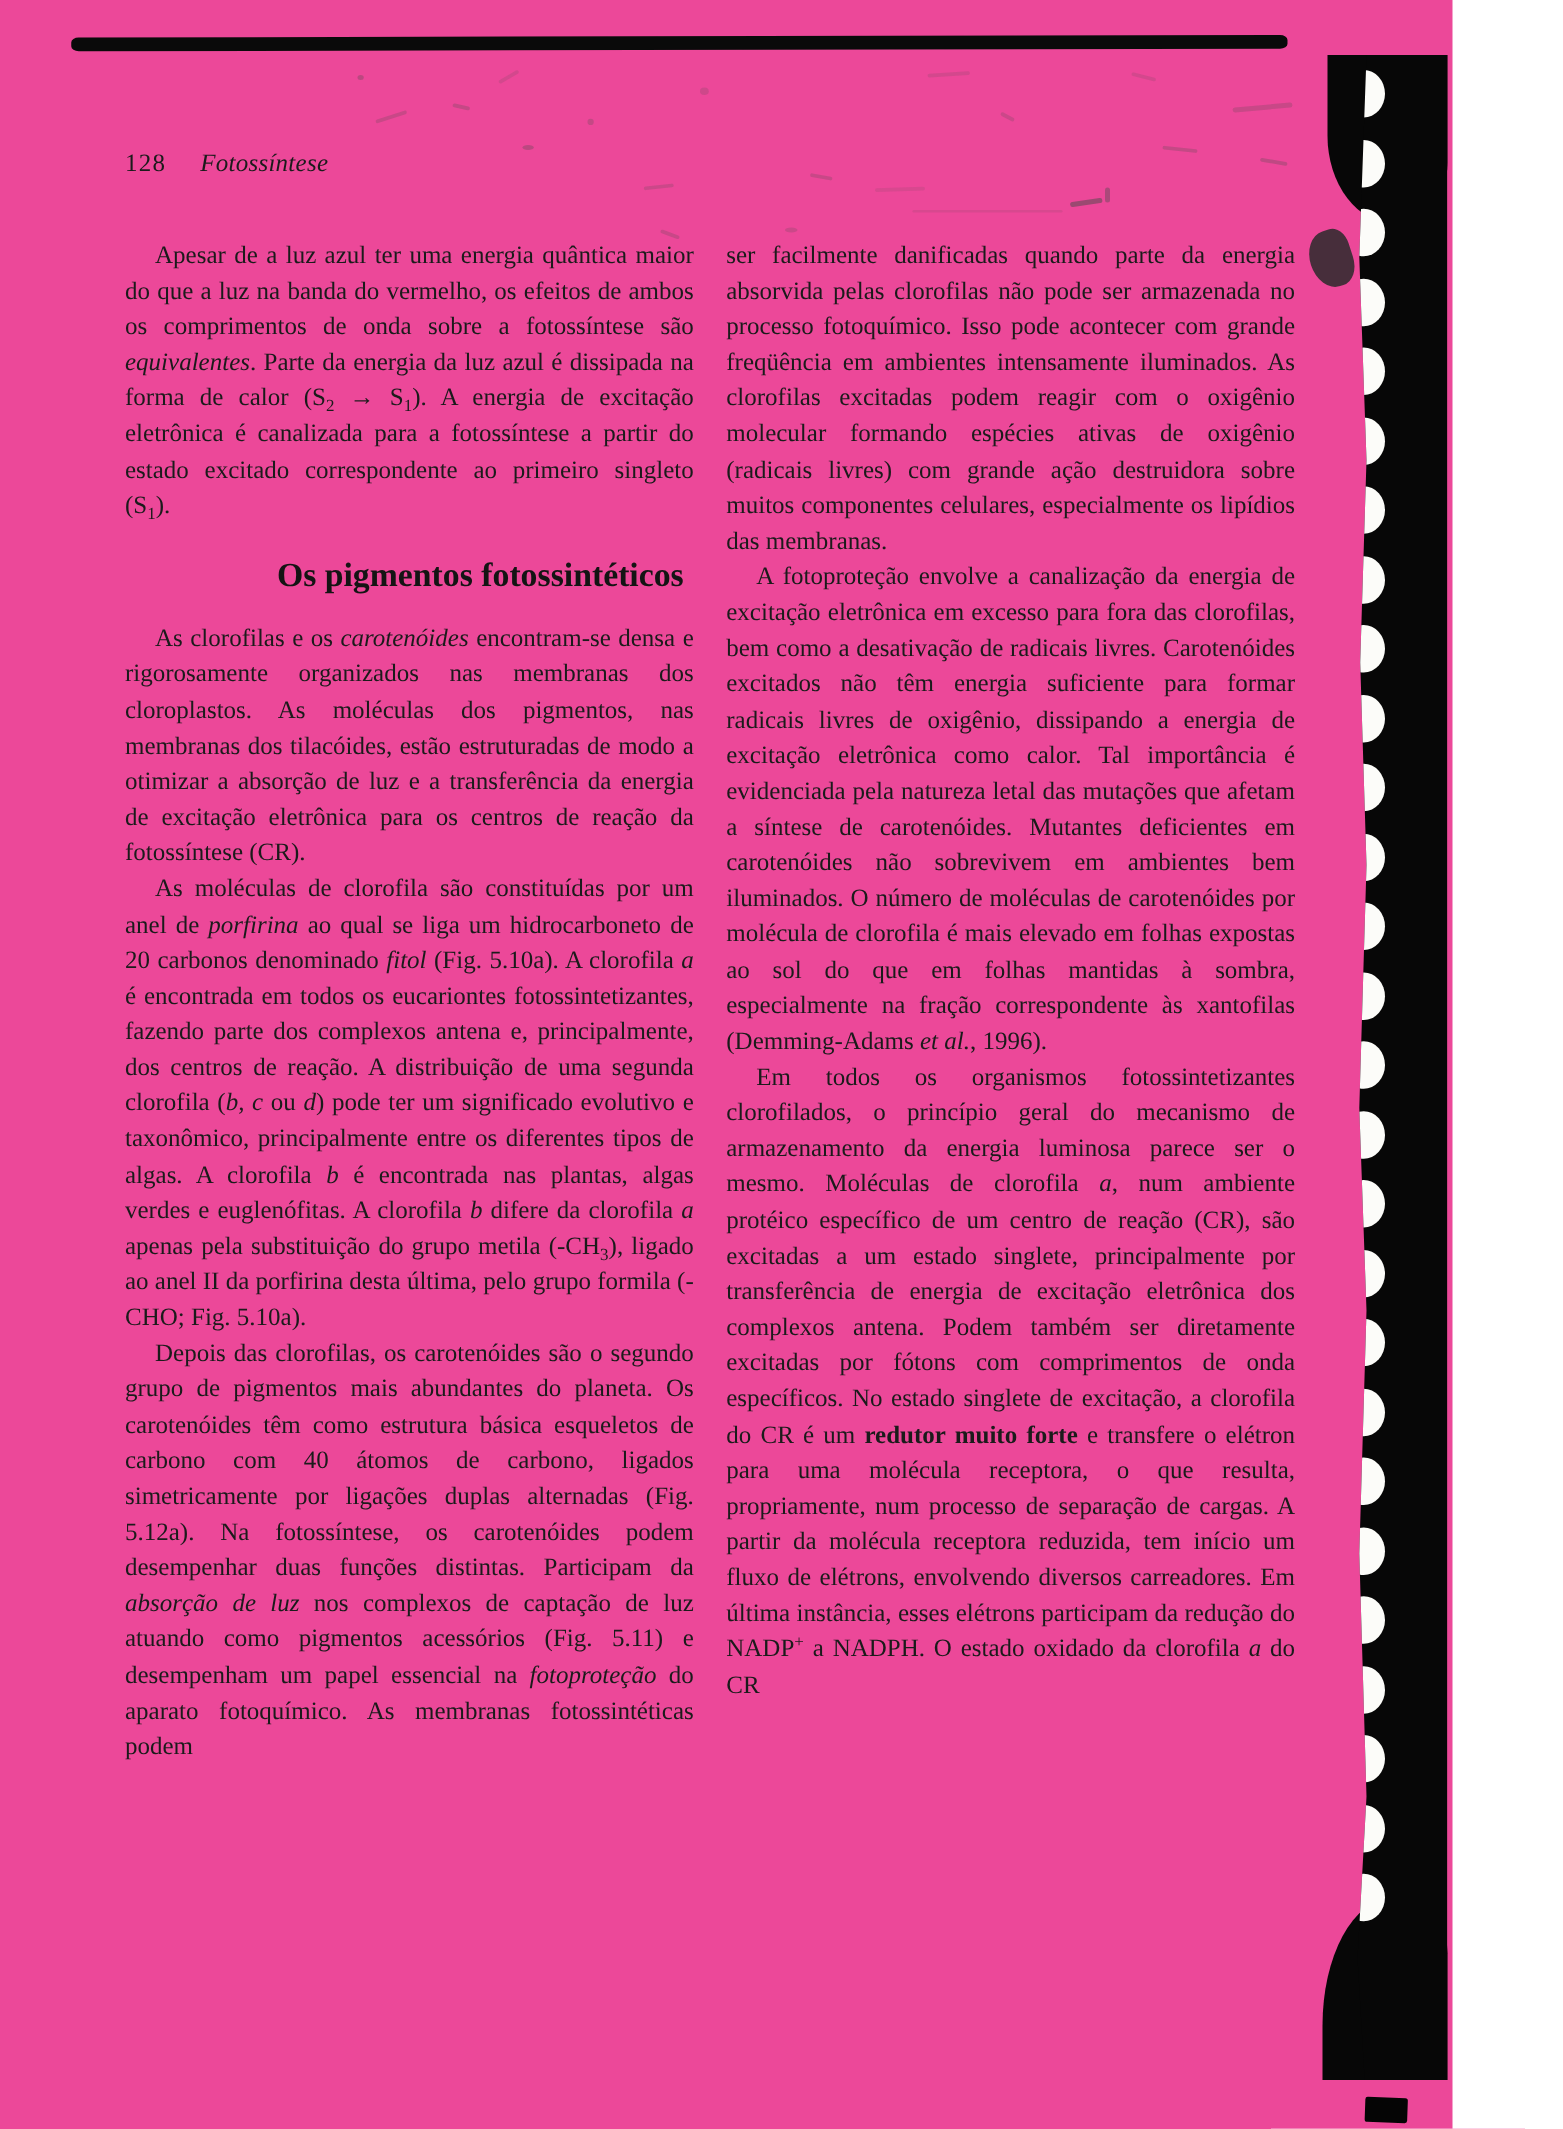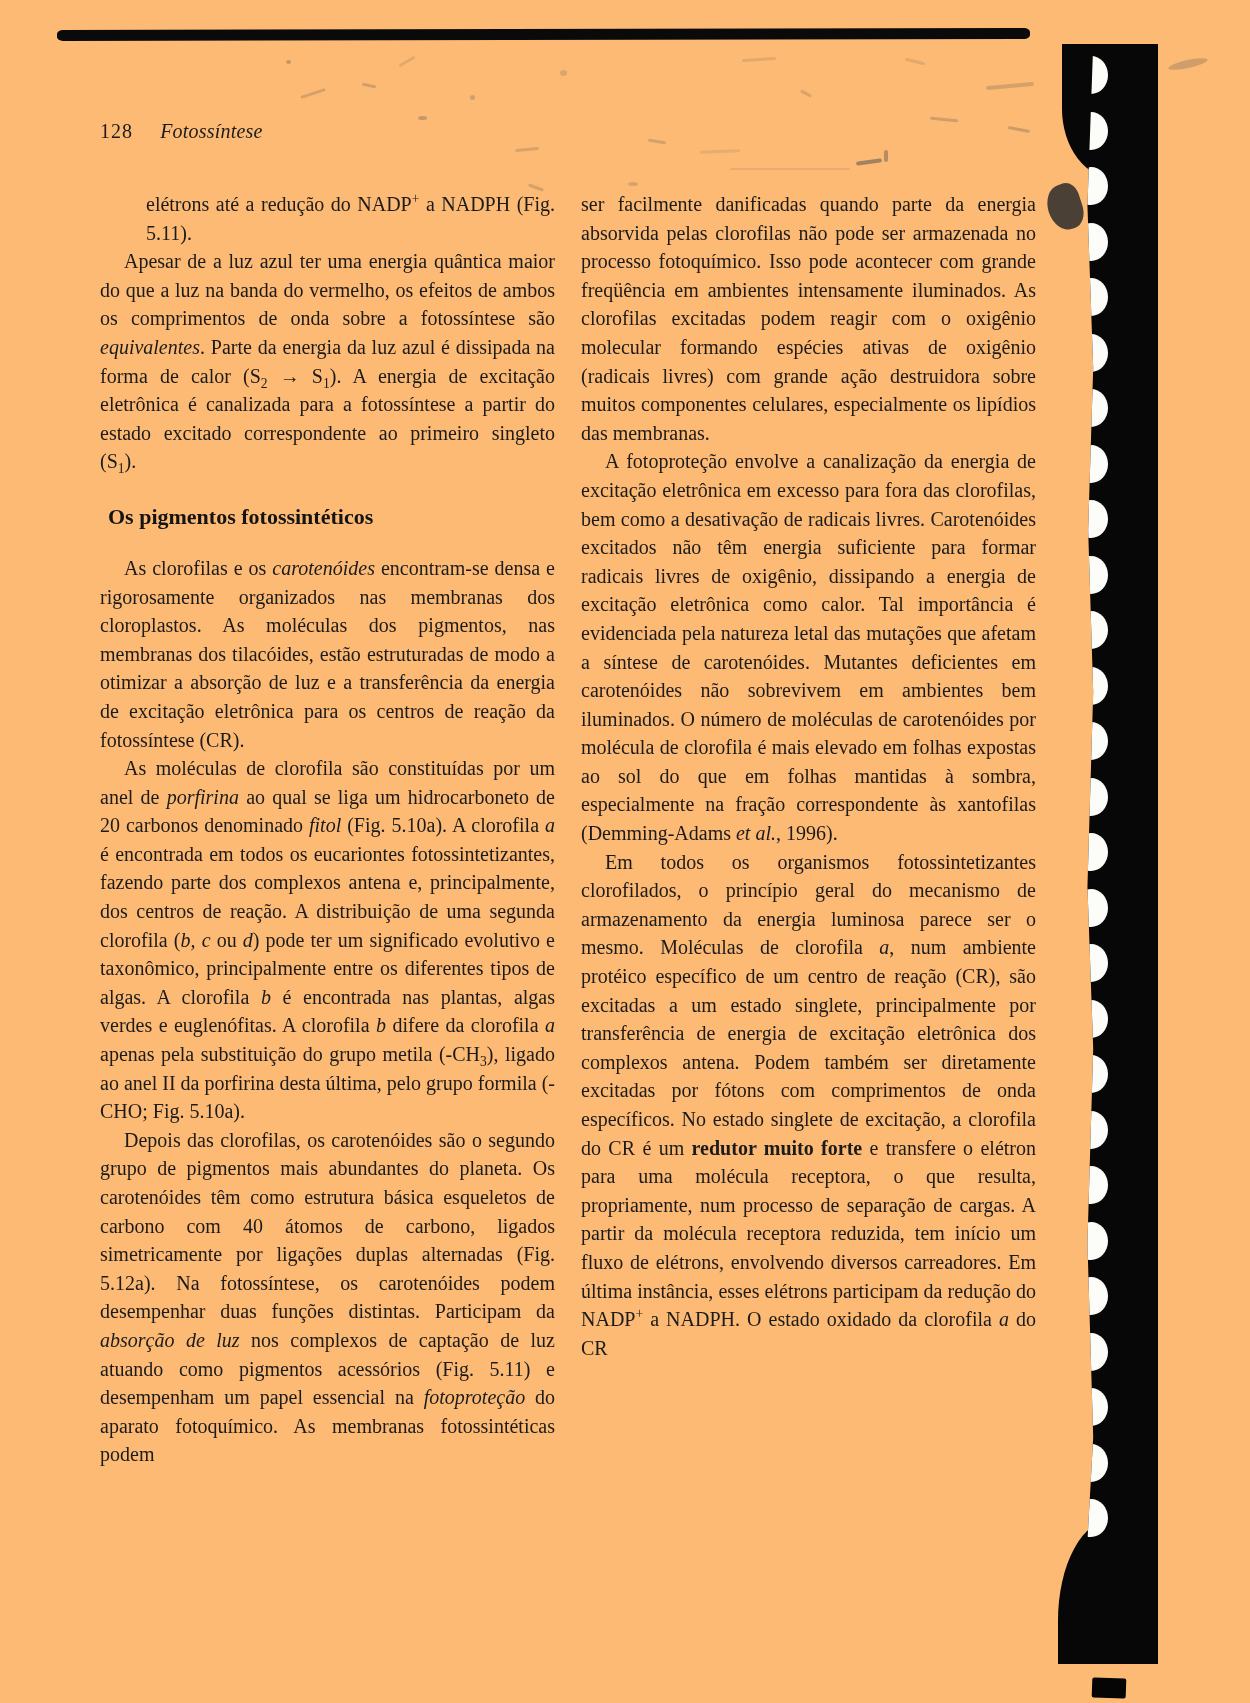--- a/index.html
+++ b/index.html
@@ -1,23 +1,23 @@
 <!DOCTYPE html>
 <html lang="pt-BR"><head>
 <meta charset="utf-8">
 <title>Fotossíntese — página 128</title>
 <style>
   html,body { margin:0; padding:0; }
   body { background:#ffffff; }
 
   .page {
     position:relative;
-    width:1250px;
+    width:1162px;
     height:1703px;
-    background:#fdba74;
+    background:#ec4899;
     overflow:hidden;
     font-family:"Liberation Serif","DejaVu Serif",serif;
     color:#1b1b1b;
   }
 
   
   .scan-top-bar {
     position:absolute;
     left:57px; top:29px;
     width:973px; height:11px;
@@ -98,23 +98,23 @@
     line-height:28.6px;
     text-align:justify;
     hyphens:auto;
   }
   .para { margin:0; }
   .para.indent { text-indent:24px; }
   .para.block-indent { padding-left:46px; }
   .col sup, .col sub { font-size:0.68em; line-height:0; }
 
   .heading {
-    font-size:22px;
+    font-size:27px;
     font-weight:700;
-    text-align:left;
+    text-align:right;
     line-height:30px;
     margin:26px 8px 22px;
     color:#141414;
   }
 </style>
 </head>
 <body>
 
 <div class="page">
 
@@ -145,21 +145,20 @@
     </div>
 
   <header class="page-header">
     <span class="page-number">128</span>
     <span class="running-title">Fotossíntese</span>
   </header>
 
   <main class="columns">
 
     <section class="col">
-      <p class="para block-indent"><span>elétrons até a redução do NADP</span><sup>+</sup><span> a NADPH (Fig. 5.11).</span></p>
       <p class="para indent"><span>Apesar de a luz azul ter uma energia quântica maior do que a luz na banda do vermelho, os efeitos de ambos os comprimentos de onda sobre a fotossíntese são </span><span style="font-style: italic;">equivalentes</span><span>. Parte da energia da luz azul é dissipada na forma de calor (S</span><sub>2</sub><span> → S</span><sub>1</sub><span>). A energia de excitação eletrônica é canalizada para a fotossíntese a partir do estado excitado correspondente ao primeiro singleto (S</span><sub>1</sub><span>).</span></p>
       <h2 class="heading">Os pigmentos fotossintéticos</h2>
       <p class="para indent"><span>As clorofilas e os </span><span style="font-style: italic;">carotenóides</span><span> encontram-se densa e rigorosamente organizados nas membranas dos cloroplastos. As moléculas dos pigmentos, nas membranas dos tilacóides, estão estruturadas de modo a otimizar a absorção de luz e a transferência da energia de excitação eletrônica para os centros de reação da fotossíntese (CR).</span></p>
       <p class="para indent"><span>As moléculas de clorofila são constituídas por um anel de </span><span style="font-style: italic;">porfirina</span><span> ao qual se liga um hidrocarboneto de 20 carbonos denominado </span><span style="font-style: italic;">fitol</span><span> (Fig. 5.10a). A clorofila </span><span style="font-style: italic;">a</span><span> é encontrada em todos os eucariontes fotossintetizantes, fazendo parte dos complexos antena e, principalmente, dos centros de reação. A distribuição de uma segunda clorofila (</span><span style="font-style: italic;">b, c</span><span> ou </span><span style="font-style: italic;">d</span><span>) pode ter um significado evolutivo e taxonômico, principalmente entre os diferentes tipos de algas. A clorofila </span><span style="font-style: italic;">b</span><span> é encontrada nas plantas, algas verdes e euglenófitas. A clorofila </span><span style="font-style: italic;">b</span><span> difere da clorofila </span><span style="font-style: italic;">a</span><span> apenas pela substituição do grupo metila (-CH</span><sub>3</sub><span>), ligado ao anel II da porfirina desta última, pelo grupo formila (-CHO; Fig. 5.10a).</span></p>
       <p class="para indent"><span>Depois das clorofilas, os carotenóides são o segundo grupo de pigmentos mais abundantes do planeta. Os carotenóides têm como estrutura básica esqueletos de carbono com 40 átomos de carbono, ligados simetricamente por ligações duplas alternadas (Fig. 5.12a). Na fotossíntese, os carotenóides podem desempenhar duas funções distintas. Participam da </span><span style="font-style: italic;">absorção de luz</span><span> nos complexos de captação de luz atuando como pigmentos acessórios (Fig. 5.11) e desempenham um papel essencial na </span><span style="font-style: italic;">fotoproteção</span><span> do aparato fotoquímico. As membranas fotossintéticas podem</span></p>
     </section>
 
     <section class="col">
       <p class="para"><span>ser facilmente danificadas quando parte da energia absorvida pelas clorofilas não pode ser armazenada no processo fotoquímico. Isso pode acontecer com grande freqüência em ambientes intensamente iluminados. As clorofilas excitadas podem reagir com o oxigênio molecular formando espécies ativas de oxigênio (radicais livres) com grande ação destruidora sobre muitos componentes celulares, especialmente os lipídios das membranas.</span></p>
       <p class="para indent"><span>A fotoproteção envolve a canalização da energia de excitação eletrônica em excesso para fora das clorofilas, bem como a desativação de radicais livres. Carotenóides excitados não têm energia suficiente para formar radicais livres de oxigênio, dissipando a energia de excitação eletrônica como calor. Tal importância é evidenciada pela natureza letal das mutações que afetam a síntese de carotenóides. Mutantes deficientes em carotenóides não sobrevivem em ambientes bem iluminados. O número de moléculas de carotenóides por molécula de clorofila é mais elevado em folhas expostas ao sol do que em folhas mantidas à sombra, especialmente na fração correspondente às xantofilas (Demming-Adams </span><span style="font-style: italic;">et al.</span><span>, 1996).</span></p>

